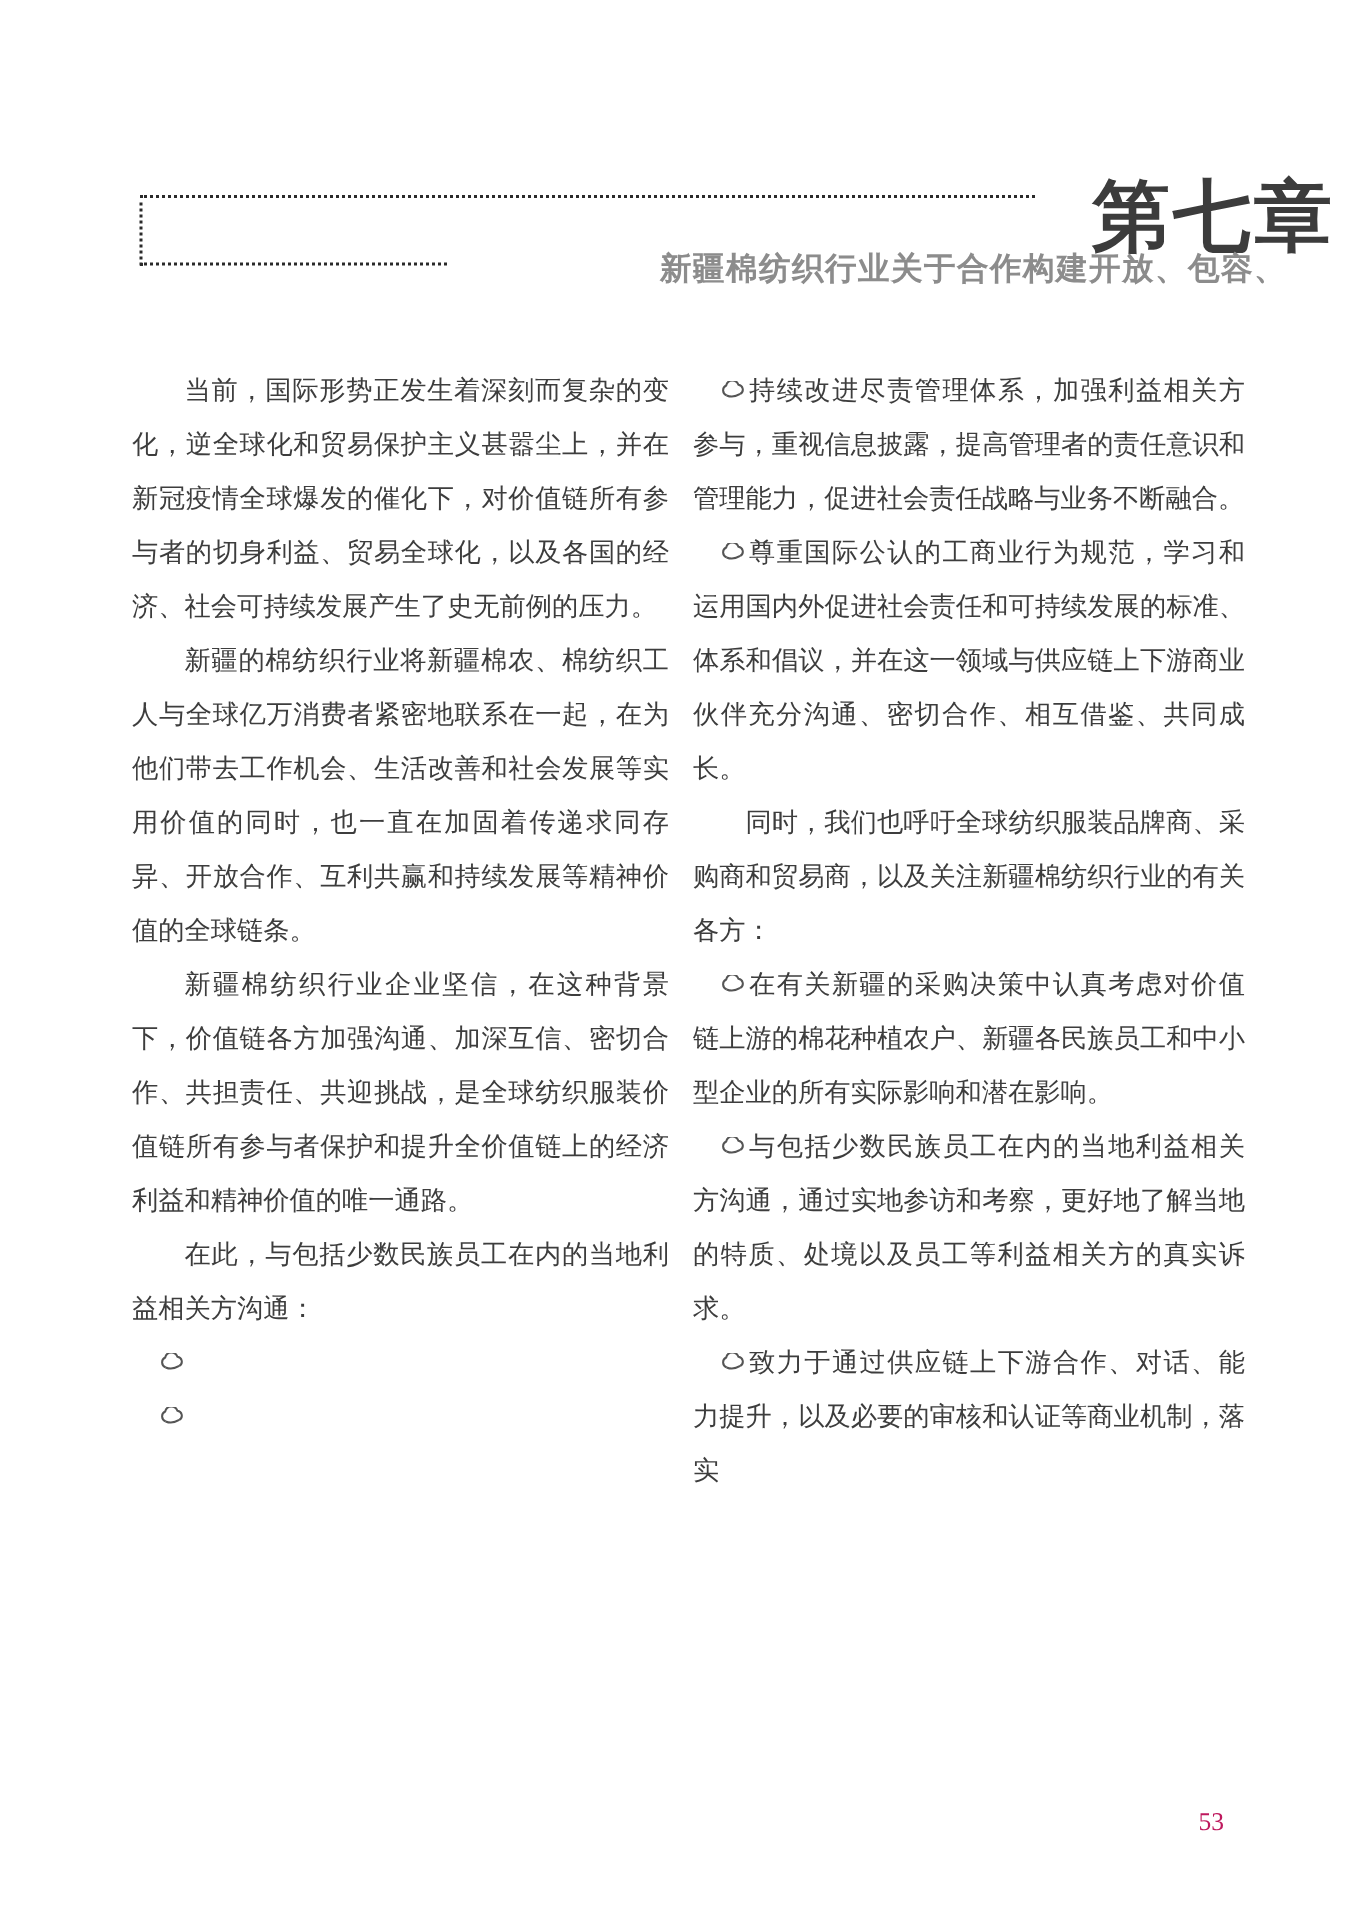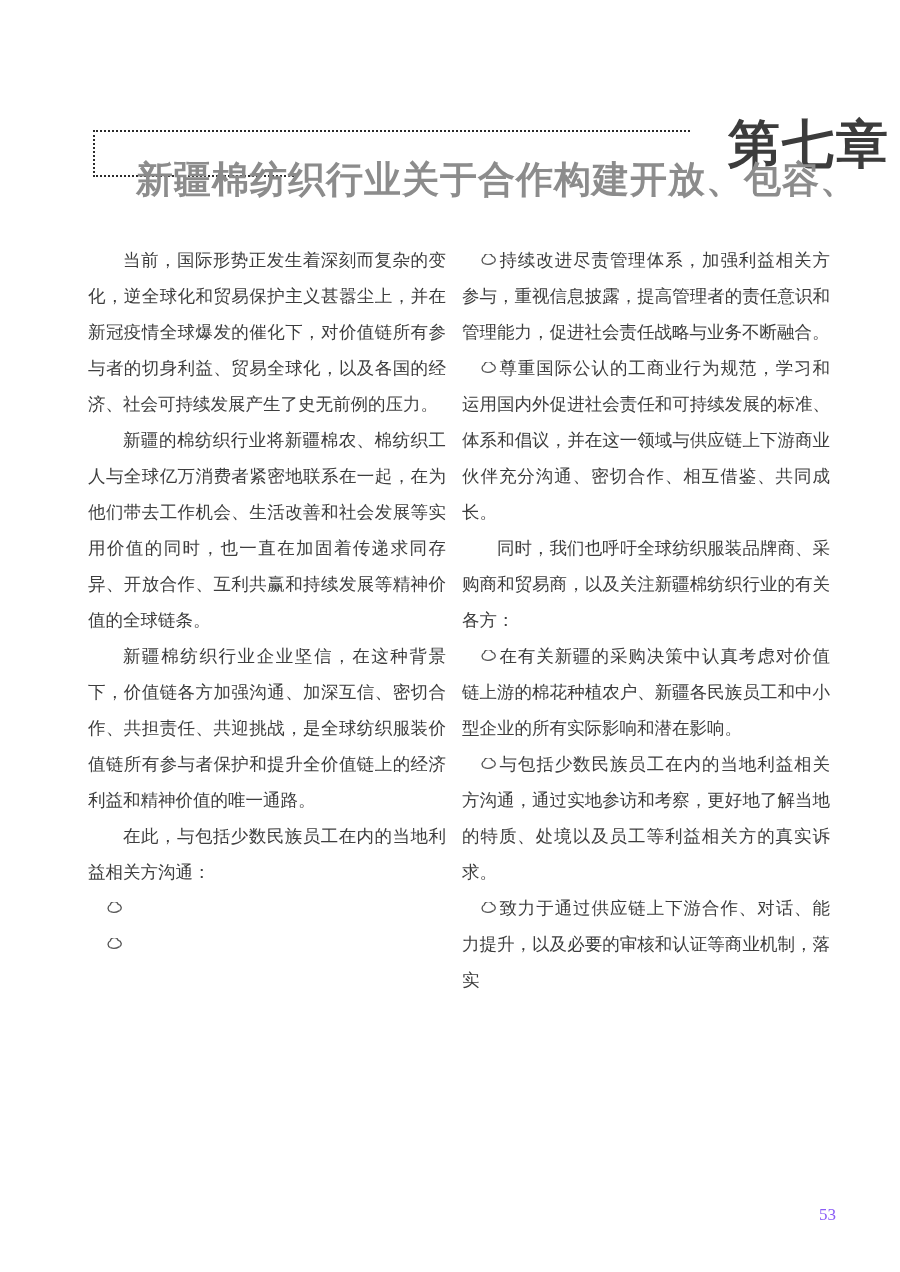--- a/index.html
+++ b/index.html
@@ -36,21 +36,21 @@
   .deco-bottom {
     position: absolute;
     left: 93px; top: 175px;
     width: 205px; height: 0;
     border-bottom: 2px dotted #2a2a2a;
   }
   .doc-title {
     position: absolute;
     top: 160px; right: 42px;
     text-align: right;
-    font-size: 37px;
+    font-size: 21px;
     font-weight: 700;
     color: #8c8c8c;
     line-height: 40px;
     letter-spacing: 1px;
   }
 
   
   .col {
     position: absolute;
     top: 242px;
@@ -72,22 +72,21 @@
     vertical-align: -1px;
   }
   .cotton svg { display: block; }
 
   
   .page-number {
     position: absolute;
     left: 799px; top: 1205px;
     font-family: "Liberation Serif", "DejaVu Serif", serif;
     font-size: 17px;
-    color: #8b5cf6;
-    margin-left: 20px;
+    color: #be185d;
   }
 </style>
 </head>
 <body>
 
 <div class="chapter">第七章</div>
 <div class="deco-top"></div>
 <div class="deco-left"></div>
 <div class="deco-bottom"></div>
 

